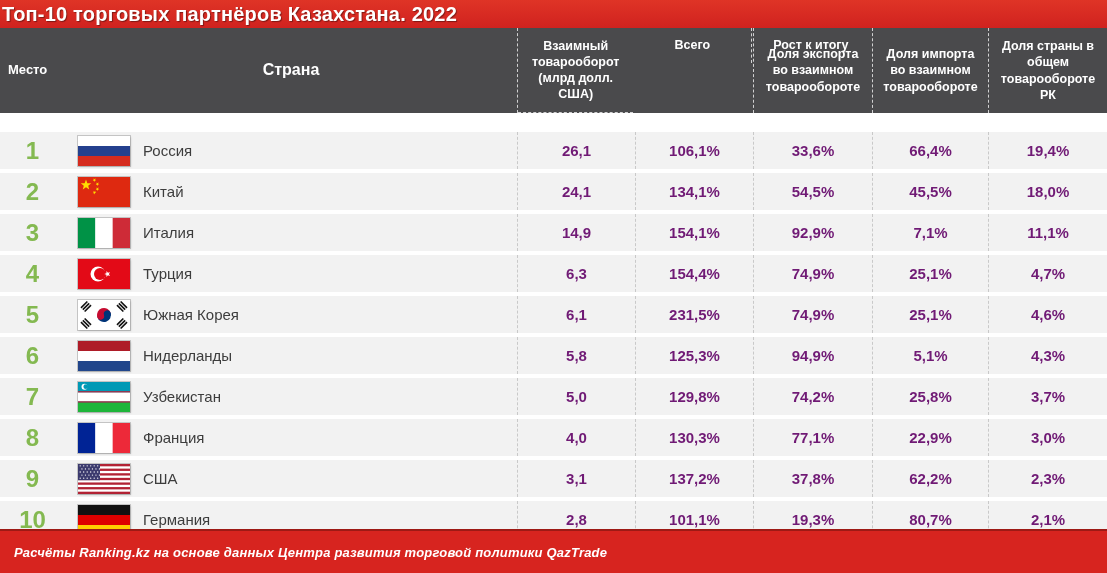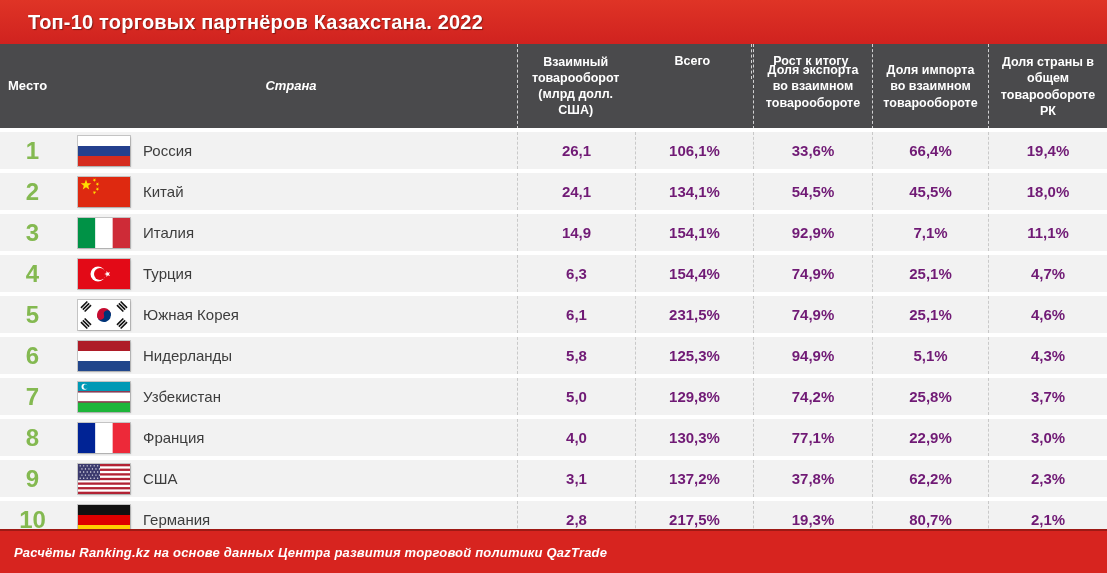--- a/index.html
+++ b/index.html
@@ -3,38 +3,38 @@
 <meta charset="utf-8">
 <style>
   html,body{margin:0;padding:0;background:#e9e9e9;}
   .page{
     width:1107px;height:573px;position:relative;background:#fff;
     font-family:"Liberation Sans",sans-serif;overflow:hidden;
     box-shadow:0 0 0 1px #d5d5d5;
   }
   
   .title-bar{
-    height:44px;background:linear-gradient(180deg,#df3426 0%,#d0221f 100%);
-    display:flex;align-items:center;padding-left:28px;box-sizing:border-box;
+    height:28px;background:linear-gradient(180deg,#df3426 0%,#d0221f 100%);
+    display:flex;align-items:center;padding-left:2px;box-sizing:border-box;
   }
   .title-bar span{
     color:#fff;font-size:20px;font-weight:bold;letter-spacing:.2px;
     text-shadow:1px 1px 1px rgba(0,0,0,.4);
   }
   
   .thead{
     height:85px;background:#4a4a4c;color:#fff;
     display:grid;grid-template-columns:65px 452px 236px 119px 116px 119px;
   }
   .h-cell{
     display:flex;align-items:center;justify-content:center;text-align:center;
     font-size:12.5px;font-weight:bold;line-height:1.3;padding:0 8px;box-sizing:border-box;
   }
   .h-rank{justify-content:flex-start;font-weight:600;font-size:13px;}
-  .h-country{font-weight:600;font-size:13px;font-style:italic;}
+  .h-country{font-weight:600;font-size:16px;}
   .h-group{
     display:flex;box-sizing:border-box;
     border-left:1px dashed rgba(255,255,255,.75);
   }
   .h-group-title{
     flex:1;display:flex;align-items:center;justify-content:center;text-align:center;
     font-size:12.5px;font-weight:bold;line-height:1.3;padding:2px 14px;
     border-bottom:1px dashed rgba(255,255,255,.75);box-sizing:border-box;
   }
   .h-group-sub{height:35px;display:grid;grid-template-columns:118px 118px;}
@@ -310,21 +310,21 @@
         <div class="rank">10</div>
         <div class="country">
           <svg class="flag" viewBox="0 0 52 30" xmlns="http://www.w3.org/2000/svg">
             <rect x="0" y="0.00" width="52" height="10.10" fill="#111111"></rect>
             <rect x="0" y="10.00" width="52" height="10.10" fill="#dd0000"></rect>
             <rect x="0" y="20.00" width="52" height="10.10" fill="#ffce00"></rect>
           </svg>
           <span class="cname">Германия</span>
         </div>
         <div class="val">2,8</div>
-        <div class="val">217,5%</div>
+        <div class="val">101,1%</div>
         <div class="val">19,3%</div>
         <div class="val">80,7%</div>
         <div class="val">2,1%</div>
       </div>
     </div>
 
   <div class="footer">
     <span>Расчёты Ranking.kz на основе данных Центра развития торговой политики QazTrade</span>
   </div>
 

